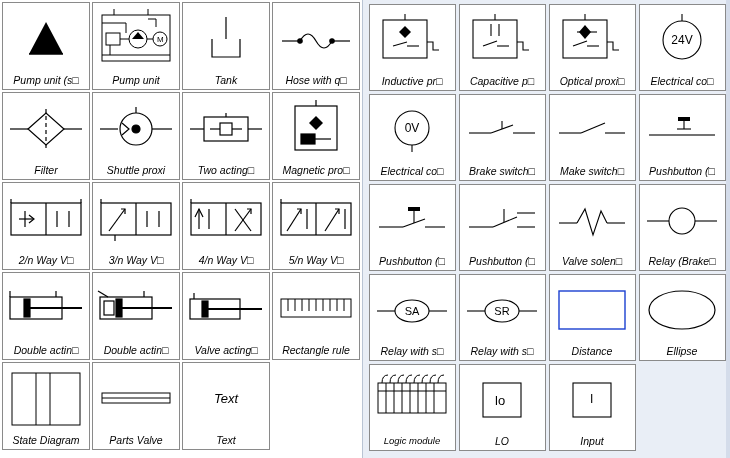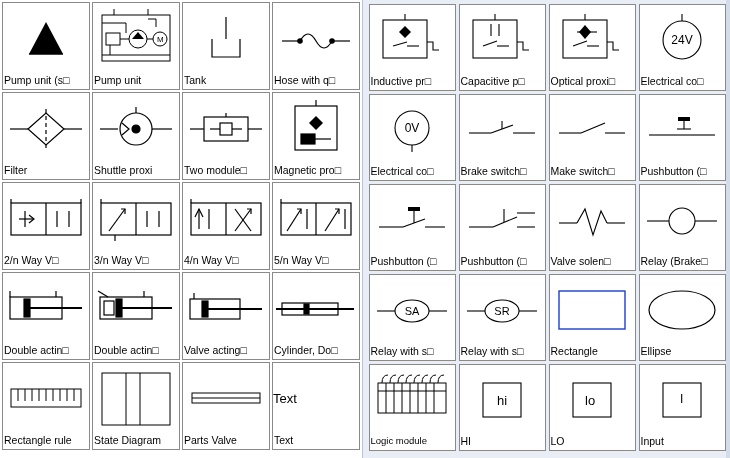--- a/index.html
+++ b/index.html
@@ -74,26 +74,27 @@
     width: 100%;
     display: flex;
     align-items: center;
     justify-content: center;
     overflow: hidden;
   }
   .cell .label {
     font-size: 10.5px;
     line-height: 12px;
     color: #000000;
-    text-align: left;
+    text-align: center;
     width: 100%;
     padding: 0 1px 3px 1px;
     box-sizing: border-box;
     white-space: nowrap;
     overflow: hidden;
+    font-style: italic;
   }
   .cell .label.small {
     font-size: 9.5px;
     margin-top: 7px;
   }
   .cell .label.big {
     font-size: 13px;
   }
 
   
@@ -222,21 +223,21 @@
             <g fill="none" stroke="#000" stroke-width="1.2">
               <rect x="18" y="16" width="44" height="24"></rect>
               <line x1="4" y1="28" x2="18" y2="28"></line>
               <line x1="62" y1="28" x2="76" y2="28"></line>
               <line x1="24" y1="28" x2="56" y2="28"></line>
               <rect x="34" y="22" width="12" height="12" fill="#fff"></rect>
               <line x1="40" y1="16" x2="40" y2="12"></line>
             </g>
           </svg>
         </div>
-        <div class="label">Two module□</div>
+        <div class="label">Two acting□</div>
       </div>
 
       <div class="cell">
         <div class="art">
           <svg width="70" height="58" viewBox="0 0 70 58">
             <g fill="none" stroke="#000" stroke-width="1.2">
               <rect x="14" y="6" width="42" height="44"></rect>
               <polygon points="35,16 42,23 28,23" fill="#000" stroke="none"></polygon>
               <polygon points="35,30 42,23 28,23" fill="#000" stroke="none"></polygon>
               <rect x="20" y="34" width="14" height="10" fill="#000"></rect>
@@ -361,32 +362,20 @@
               <rect x="6" y="16" width="50" height="20"></rect>
               <rect x="18" y="18" width="6" height="16" fill="#000"></rect>
               <line x1="24" y1="26" x2="78" y2="26" stroke-width="2"></line>
               <line x1="10" y1="16" x2="10" y2="10"></line>
             </g>
           </svg>
         </div>
         <div class="label">Valve acting□</div>
       </div>
 
-      <div class="cell">
-        <div class="art">
-          <svg width="84" height="52" viewBox="0 0 84 52">
-            <g fill="none" stroke="#000" stroke-width="1.2">
-              <rect x="8" y="20" width="56" height="12"></rect>
-              <rect x="30" y="21" width="5" height="10" fill="#000"></rect>
-              <line x1="2" y1="26" x2="80" y2="26" stroke-width="2"></line>
-            </g>
-          </svg>
-        </div>
-        <div class="label">Cylinder, Do□</div>
-      </div>
 
       <div class="cell">
         <div class="art">
           <svg width="80" height="40" viewBox="0 0 80 40">
             <g fill="none" stroke="#000" stroke-width="1">
               <rect x="5" y="10" width="70" height="18"></rect>
               <line x1="12" y1="10" x2="12" y2="22"></line>
               <line x1="19" y1="10" x2="19" y2="22"></line>
               <line x1="26" y1="10" x2="26" y2="22"></line>
               <line x1="33" y1="10" x2="33" y2="22"></line>
@@ -643,21 +632,21 @@
         </div>
         <div class="label">Relay with s□</div>
       </div>
 
       <div class="cell">
         <div class="art">
           <svg width="78" height="50" viewBox="0 0 78 50">
             <rect x="6" y="6" width="66" height="38" fill="none" stroke="#1a3fd0" stroke-width="1.4"></rect>
           </svg>
         </div>
-        <div class="label">Rectangle</div>
+        <div class="label">Distance</div>
       </div>
 
       <div class="cell">
         <div class="art">
           <svg width="78" height="50" viewBox="0 0 78 50">
             <ellipse cx="39" cy="25" rx="33" ry="19" fill="none" stroke="#000" stroke-width="1.2"></ellipse>
           </svg>
         </div>
         <div class="label">Ellipse</div>
       </div>
@@ -682,29 +671,20 @@
               <path d="M42 14 q0 -8 6 -8"></path>
               <path d="M50 14 q0 -8 6 -8"></path>
               <path d="M58 14 q0 -8 6 -8"></path>
               <path d="M66 14 q0 -8 6 -8"></path>
             </g>
           </svg>
         </div>
         <div class="label small">Logic module</div>
       </div>
 
-      <div class="cell">
-        <div class="art">
-          <svg width="70" height="50" viewBox="0 0 70 50">
-            <rect x="16" y="8" width="38" height="34" fill="none" stroke="#000" stroke-width="1.1"></rect>
-            <text x="30" y="30" font-size="13" font-family="Liberation Sans" fill="#000">hi</text>
-          </svg>
-        </div>
-        <div class="label">HI</div>
-      </div>
 
       <div class="cell">
         <div class="art">
           <svg width="70" height="50" viewBox="0 0 70 50">
             <rect x="16" y="8" width="38" height="34" fill="none" stroke="#000" stroke-width="1.1"></rect>
             <text x="28" y="30" font-size="13" font-family="Liberation Sans" fill="#000">lo</text>
           </svg>
         </div>
         <div class="label">LO</div>
       </div>

